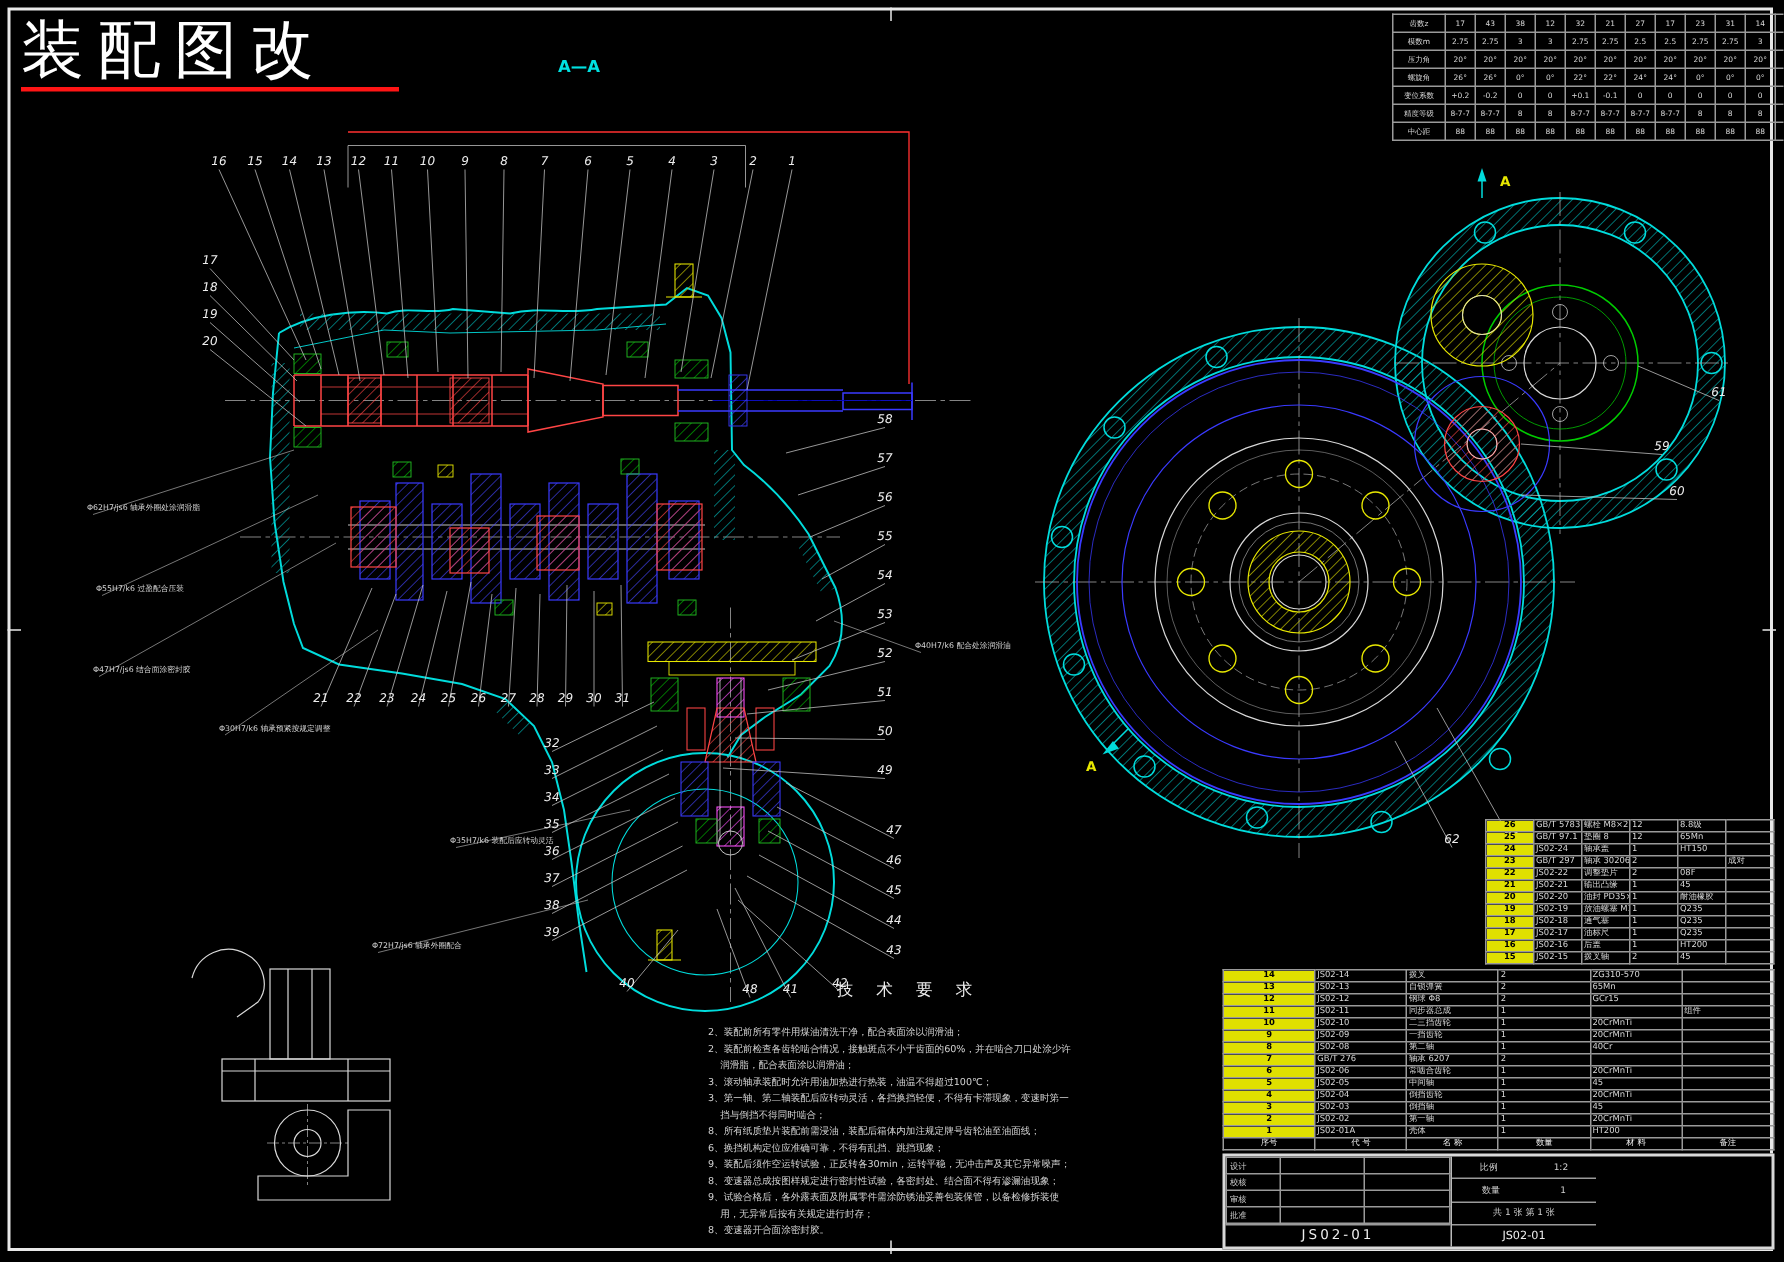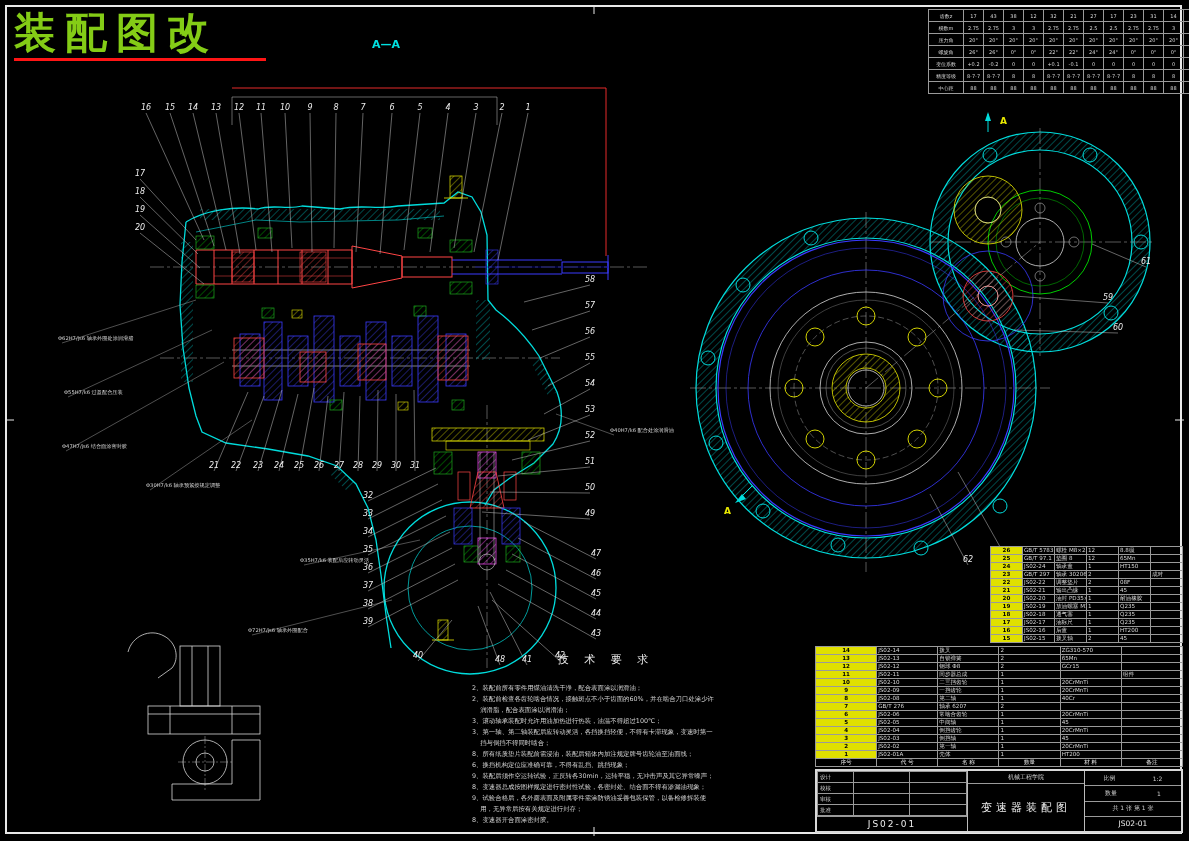--- a/index.html
+++ b/index.html
@@ -2,22 +2,22 @@
 <html><head>
 <meta charset="utf-8">
 <style>
   html,body{margin:0;padding:0;background:#000;}
   body{position:relative;width:1189px;height:841px;overflow:hidden;
        font-family:"DejaVu Sans",sans-serif;color:#e8e8e8;}
   .frame{position:absolute;left:5px;top:5px;width:1177px;height:829px;
          border:2px solid #e8e8e8;box-sizing:border-box;}
   #cad{position:absolute;left:0;top:0;}
   
-  #red-title{position:absolute;left:14px;top:12px;font-size:42px;font-weight:bold;
-             color:#84cc16;letter-spacing:9px;line-height:1;white-space:nowrap;}
+  #red-title{position:absolute;left:14px;top:12px;font-size:42px;font-weight:normal;
+             color:#ffffff;letter-spacing:9px;line-height:1;white-space:nowrap;}
   #red-underline{position:absolute;left:14px;top:58px;width:252px;height:3px;background:#ff1515;}
   
   #param-table{position:absolute;left:928px;top:9px;}
   #param-table table{border-collapse:collapse;}
   #param-table td{border:1px solid #9a9a9a;font-size:5px;line-height:6px;height:11px;
                   padding:0 1px;color:#d8d8d8;text-align:center;min-width:17px;}
   #param-table td.rowlabel{min-width:32px;}
   
   #tech{position:absolute;left:472px;top:652px;width:268px;}
   #tech .hd{text-align:center;font-size:11px;letter-spacing:6px;color:#ededed;margin-bottom:16px;}
@@ -842,24 +842,20 @@
           </tr>
           <tr>
             <td style="width: 34px;">批准</td>
             <td style="width: 58px;"></td>
             <td style="width: 58px;"></td>
           </tr>
         </tbody>
       </table>
     <div class="tb-no">JS02-01</div>
   </div>
-  <div id="tb-mid">
-    <div class="tb-org">机械工程学院</div>
-    <div class="tb-name">变速器装配图</div>
-  </div>
   <div id="tb-right">
     <div class="tb-row">
       <span>比例</span>
       <span>1:2</span>
     </div>
     <div class="tb-row">
       <span>数量</span>
       <span>1</span>
     </div>
     <div class="tb-row">共 1 张  第 1 张</div>

